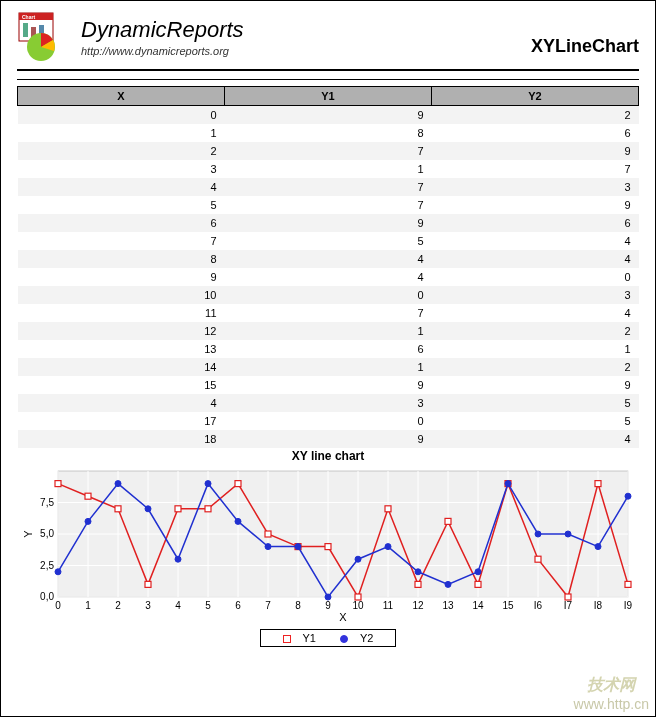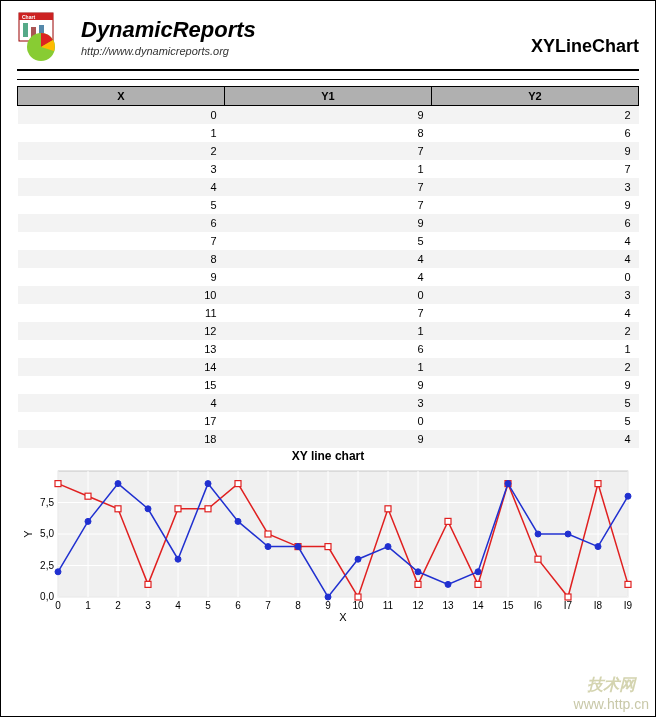--- a/index.html
+++ b/index.html
@@ -16,21 +16,21 @@
     display: flex;
     align-items: center;
     padding: 10px 16px 4px 16px;
   }
   .logo-wrap {
     width: 56px; height: 52px; position: relative; margin-right: 8px;
   }
   .logo-wrap svg { width: 100%; height: 100%; }
   .title-block { flex: 1; }
   .title-block h1 {
-    font-size: 22px; font-weight: bold; font-style: italic; color: #000;
+    font-size: 22px; font-weight: normal; font-style: italic; color: #000;
   }
   .title-block .url {
     font-size: 11px; font-style: italic; color: #333; margin-top: 2px;
   }
   .page-title {
     font-size: 18px; font-weight: bold; color: #000; align-self: flex-end; margin-bottom: 6px; text-align: right;
   }
   .rule {
     border: none; border-top: 2px solid #000; margin: 2px 16px 8px 16px;
   }
@@ -301,18 +301,22 @@
       <circle cx="428" cy="119.4" r="3" fill="#2030d0" stroke="#2030d0"></circle>
       <circle cx="458" cy="106.8" r="3" fill="#2030d0" stroke="#2030d0"></circle>
       <circle cx="488" cy="18.599999999999994" r="3" fill="#2030d0" stroke="#2030d0"></circle>
       <circle cx="518" cy="69" r="3" fill="#2030d0" stroke="#2030d0"></circle>
       <circle cx="548" cy="69" r="3" fill="#2030d0" stroke="#2030d0"></circle>
       <circle cx="578" cy="81.6" r="3" fill="#2030d0" stroke="#2030d0"></circle>
       <circle cx="608" cy="31.19999999999999" r="3" fill="#2030d0" stroke="#2030d0"></circle>
       <text x="323" y="156" text-anchor="middle" font-size="11" fill="#000">X</text>
       <text x="12" y="69" text-anchor="middle" font-size="11" fill="#000" transform="rotate(-90 12 69)">Y</text>
     </svg>
+  <div class="legend">
+    <span><span class="lg-mark lg-y1"></span><span>Y1</span></span>
+    <span><span class="lg-mark lg-y2"></span><span>Y2</span></span>
+  </div>
 </div>
 
 <div class="watermark">
   <div class="wm1">技术网</div>
   <div class="wm2">www.http.cn</div>
 </div>
 
 </body></html>

